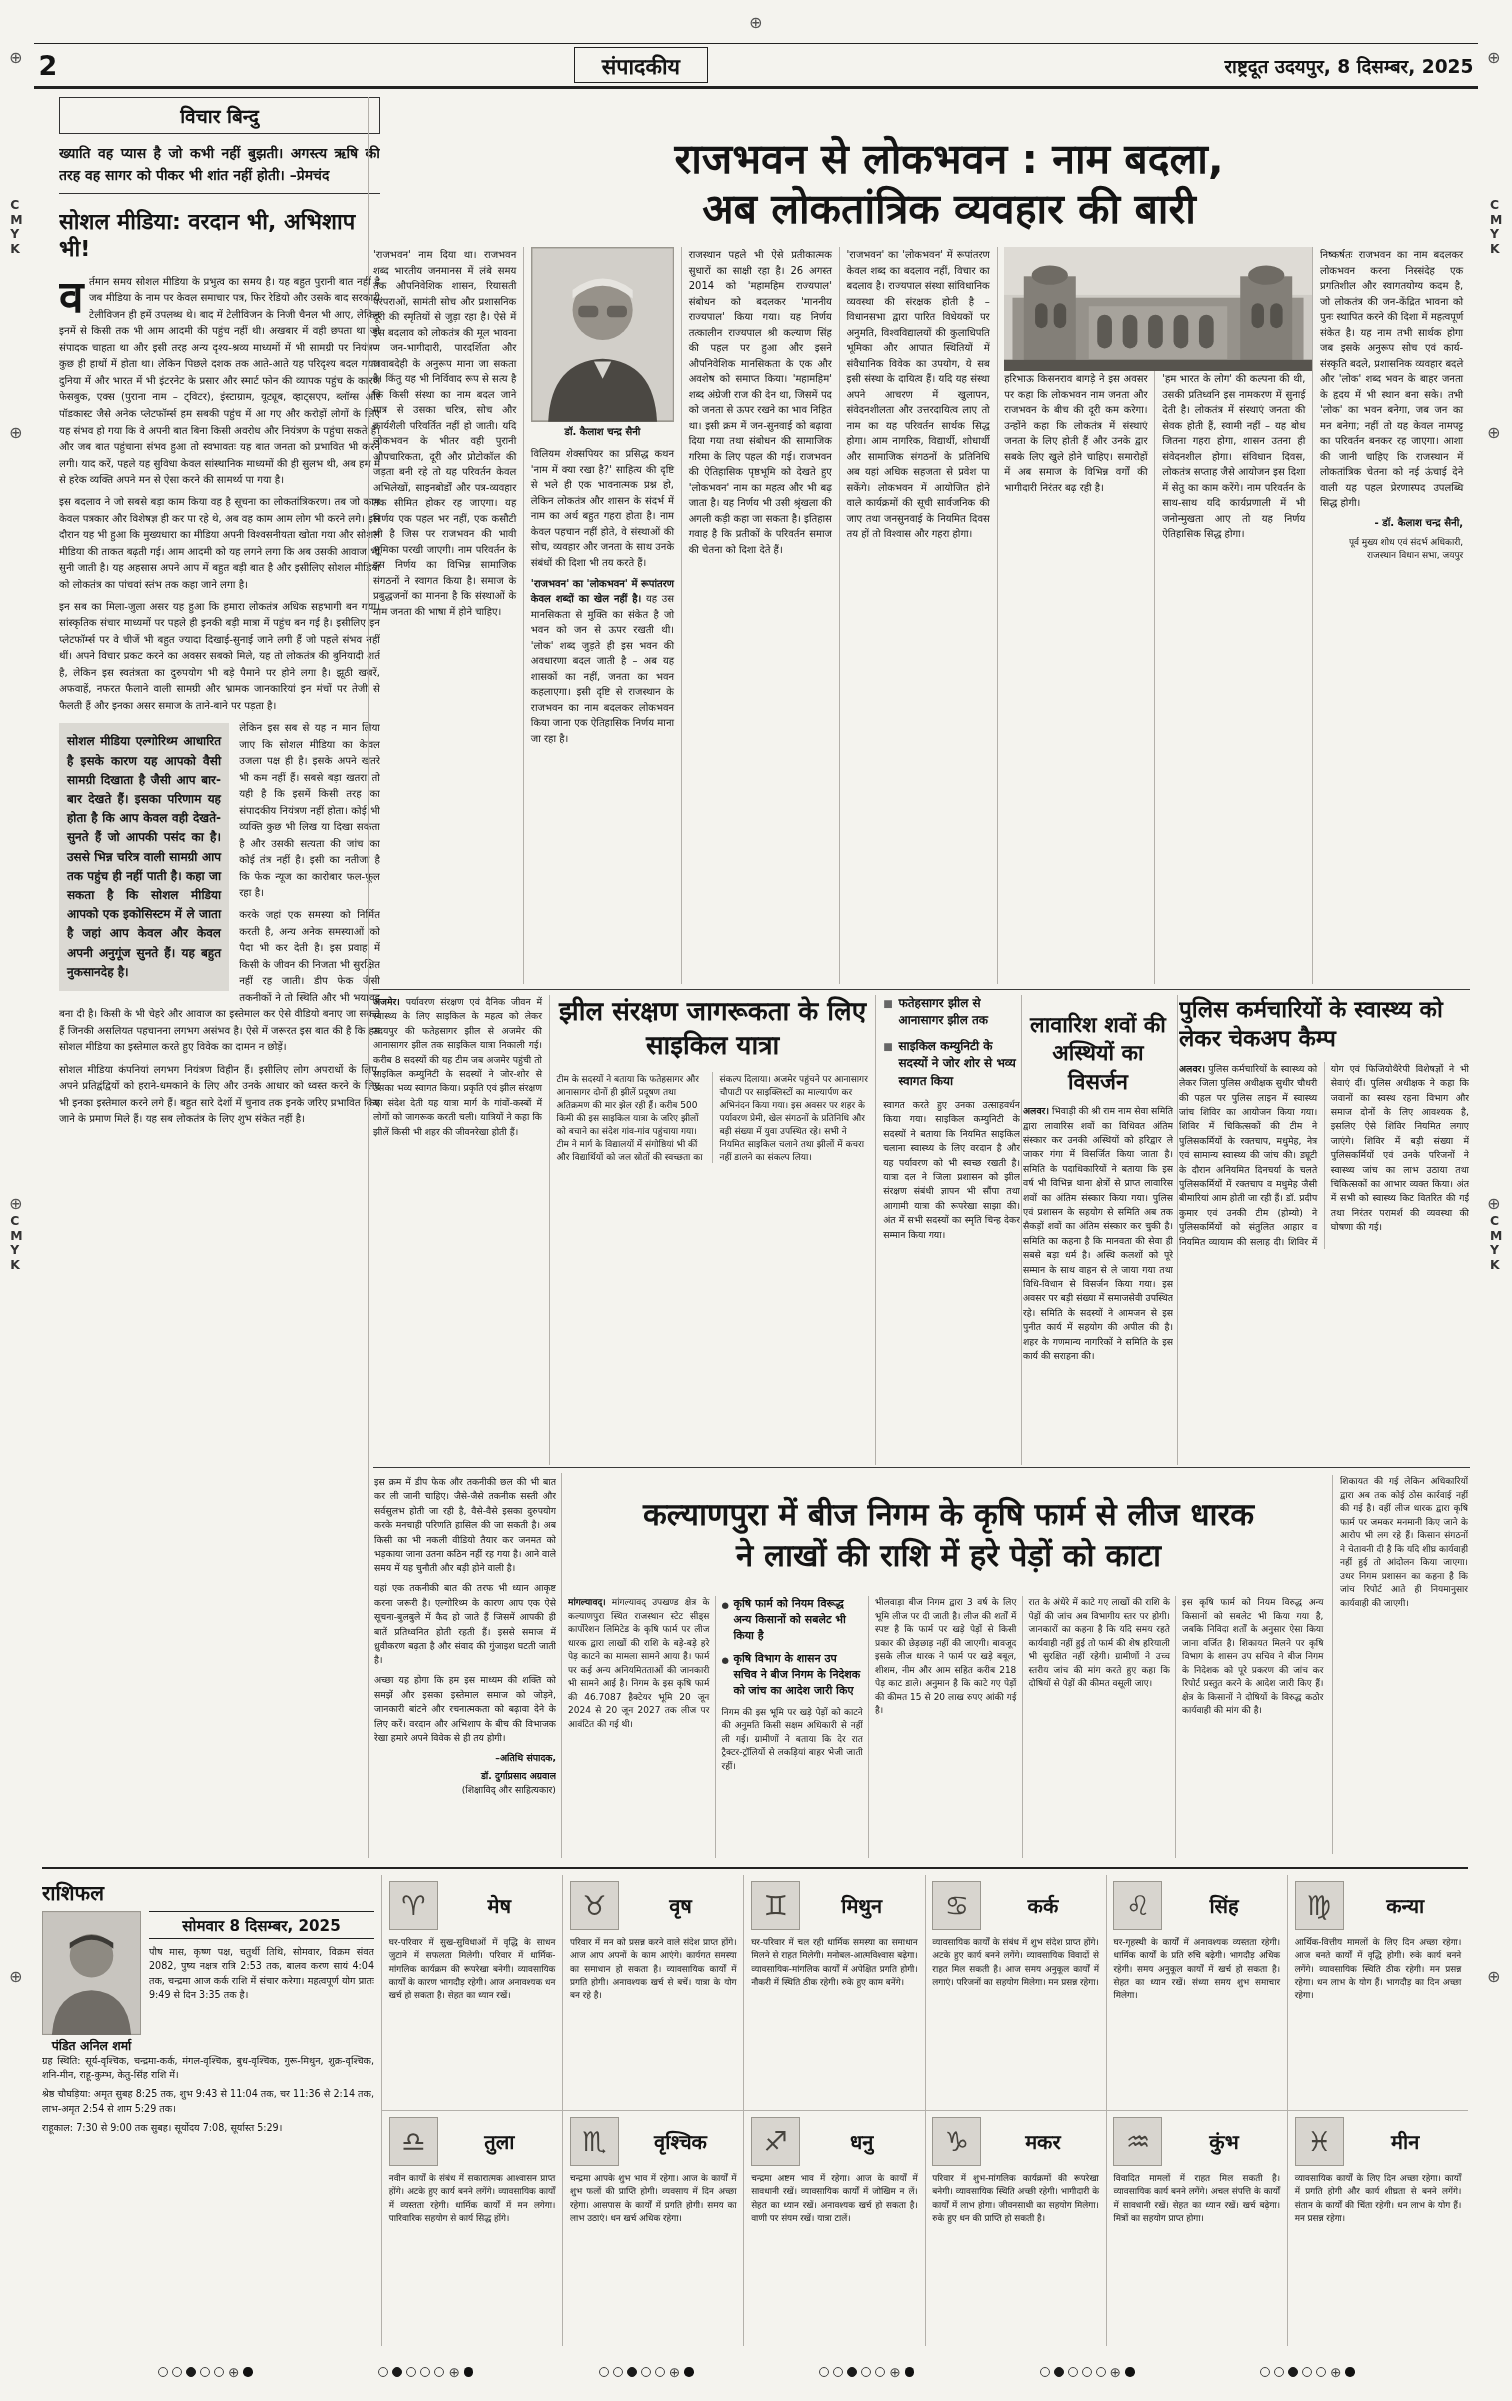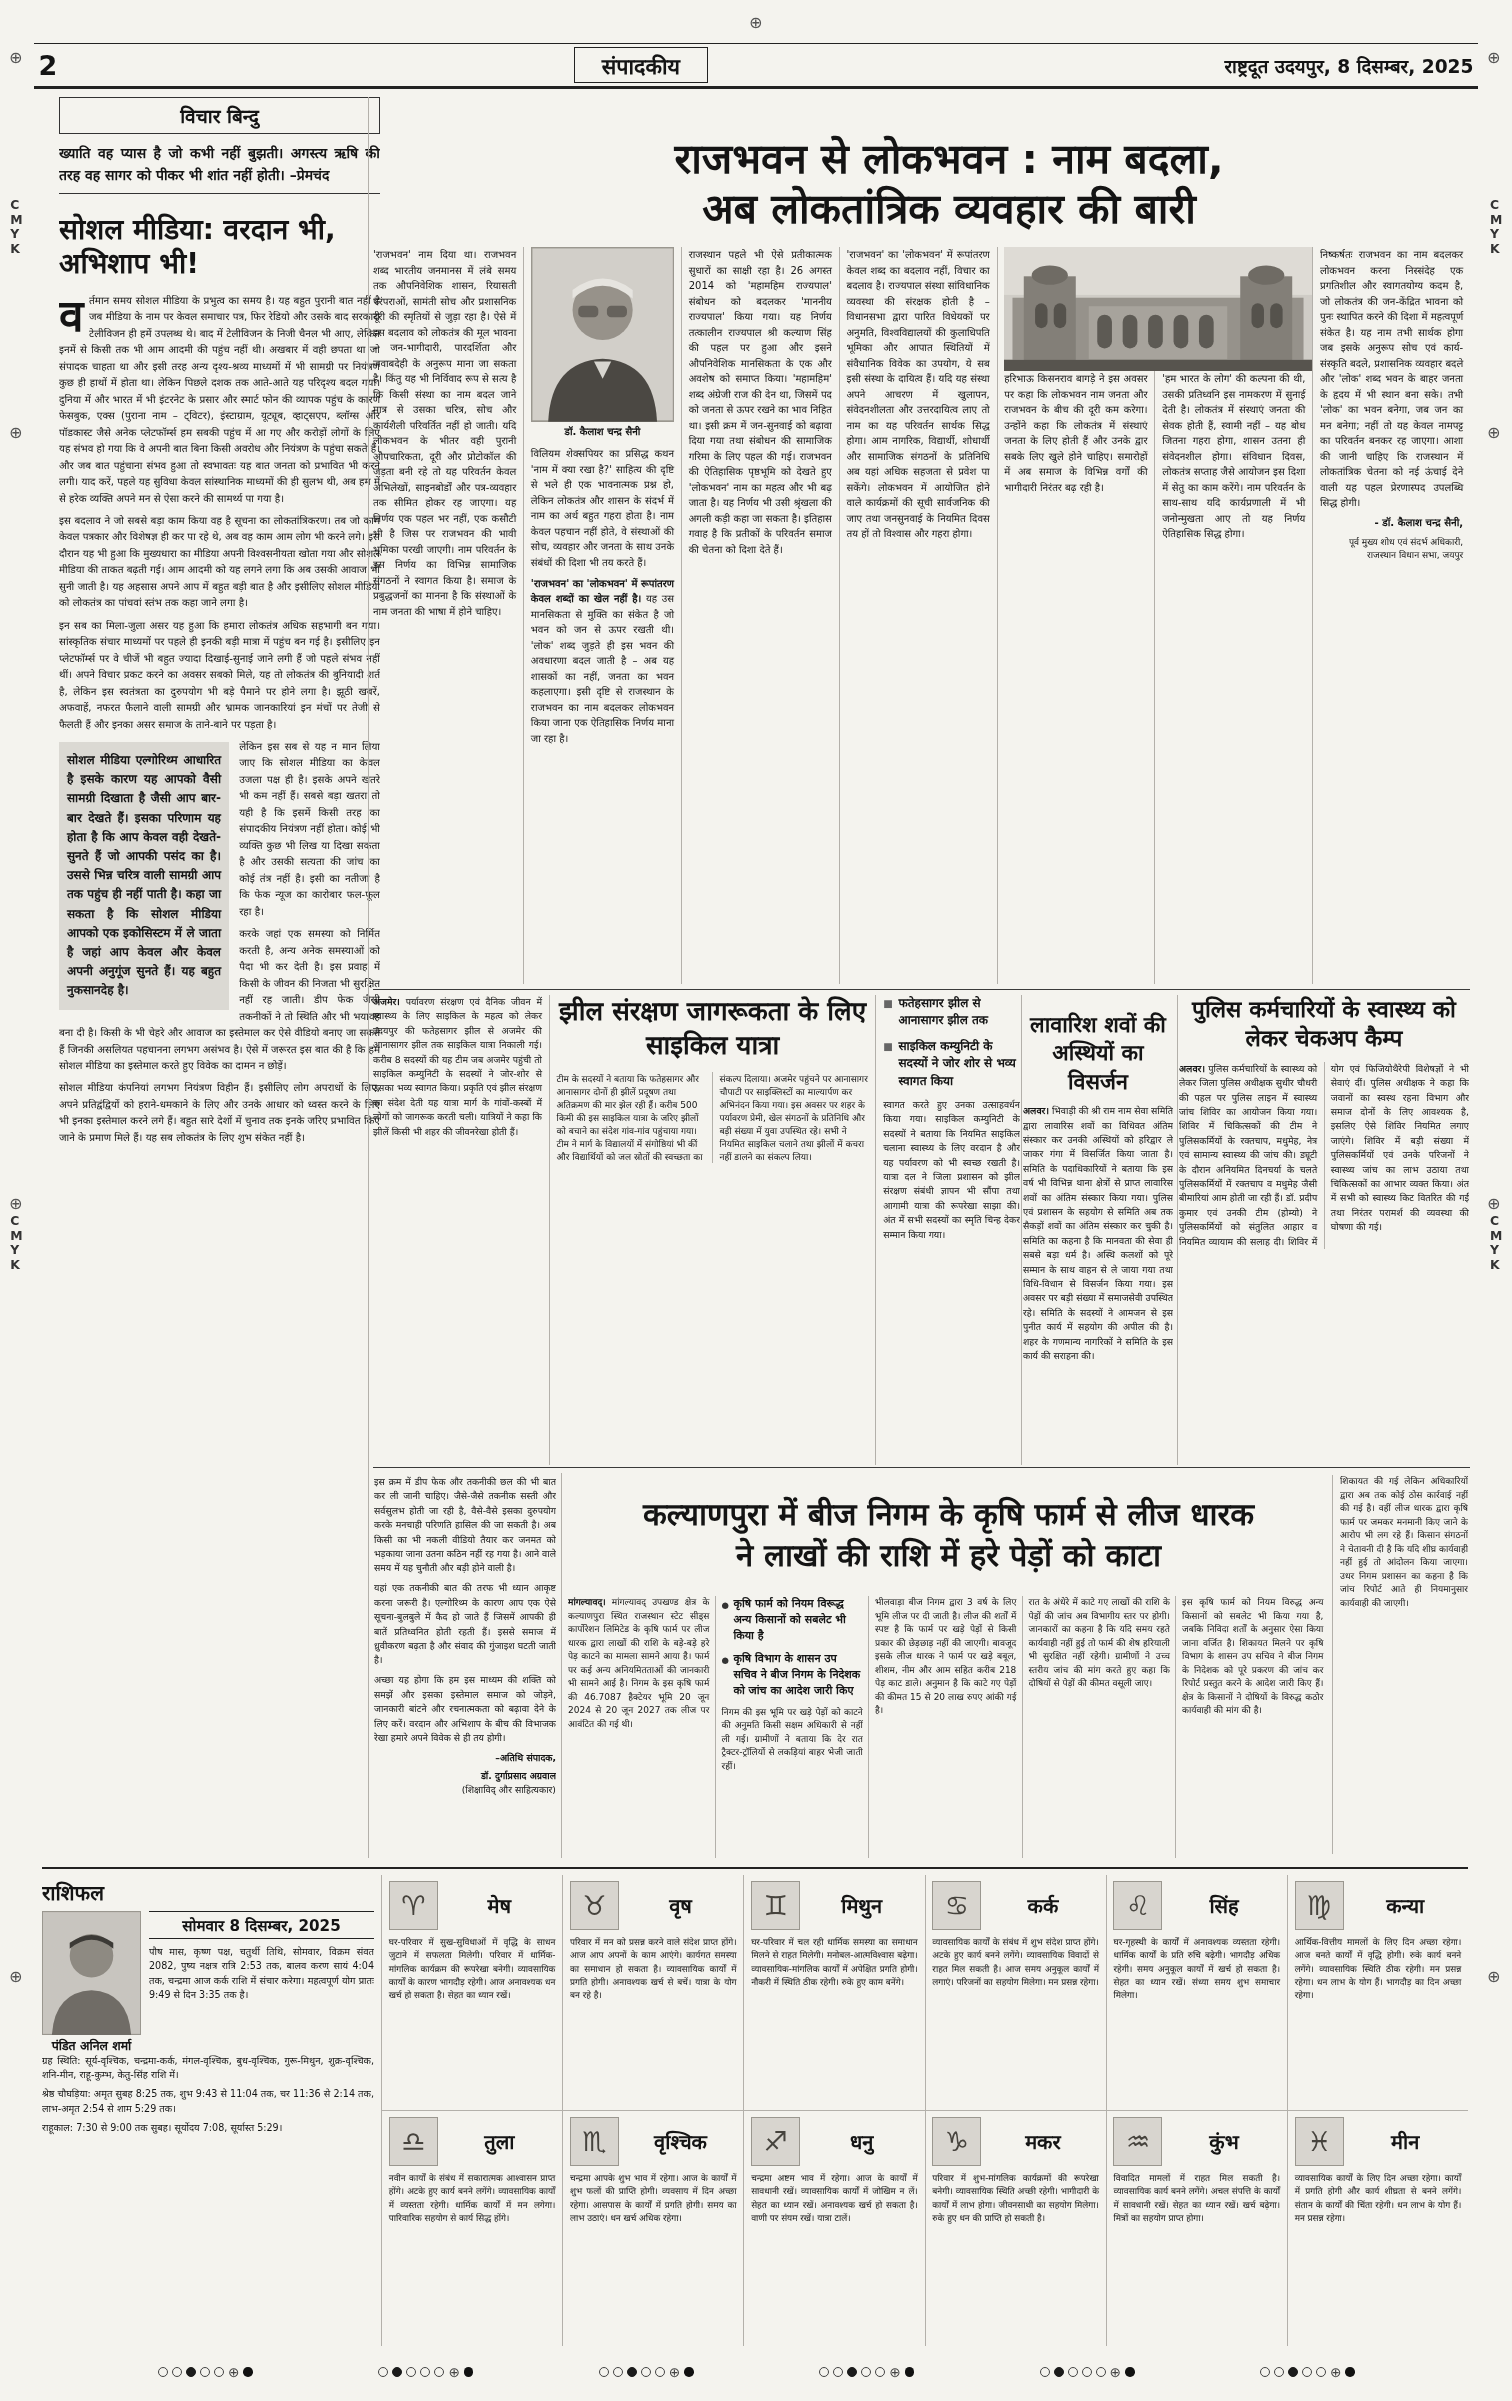--- a/index.html
+++ b/index.html
@@ -29,21 +29,21 @@
 
   
   .vrule{position:absolute;width:0.6px;background:#b3b0aa;}
   .hrule{position:absolute;height:1.1px;background:#3a3a3a;}
 
   
   .edcol{position:absolute;left:59px;top:97px;width:321px;height:1761px;overflow:hidden;}
   .vb-title{border:1.7px double #333;text-align:center;font-size:19px;font-weight:bold;padding:4.5px 2.3px;margin-bottom:9px;}
   .vb-quote{font-size:14px;font-weight:bold;line-height:1.55;margin-bottom:6.8px;}
   .vb-rule{border-bottom:1.1px solid #333;margin-bottom:11.3px;}
-  .ed-head{font-size:28px;font-weight:bold;line-height:1.22;margin-bottom:11.3px;}
+  .ed-head{font-size:22px;font-weight:bold;line-height:1.22;margin-bottom:11.3px;}
   .ed-body p{font-size:10.2px;line-height:1.62;}
   .dropcap{float:left;font-size:44px;line-height:.85;font-weight:bold;padding:4.5px 5.6px 0 0;}
   .hl-box{float:left;width:154px;background:#dbd9d3;padding:9px 8px;margin:3.4px 10.2px 6.8px 0;
           font-size:12px;font-weight:bold;line-height:1.6;text-align:justify;}
 
   .edcol2{position:absolute;left:374px;top:1475px;width:182px;height:382px;overflow:hidden;}
   .edcol2 p{font-size:9.3px;line-height:1.55;}
   .sig{text-align:right;font-weight:bold;font-size:10.2px;margin:3.4px 0 0 0;line-height:1.45;}
   .sig-sub{text-align:right;font-size:9px;line-height:1.4;margin:0;}
 
@@ -70,21 +70,21 @@
   .jh-head{font-size:26px;font-weight:bold;text-align:center;line-height:1.3;margin:0 0 9px 0;}
   .jh-midcols{columns:2;column-gap:13.6px;column-rule:0.6px solid #b3b0aa;}
   .jh-d{flex:1;padding-left:6.8px;}
   .bl{display:flex;gap:5.6px;font-size:12px;font-weight:bold;line-height:1.45;margin-bottom:8px;text-align:left;}
   .bl .bm{color:#666;font-size:10.2px;padding-top:2.3px;}
   .dl{font-weight:bold;}
 
   .lav{position:absolute;left:1023px;top:1011px;width:150px;height:470px;overflow:hidden;}
   .lv-head{font-size:21.5px;font-weight:bold;text-align:center;line-height:1.32;margin:0 0 8px 0;}
   .pol{position:absolute;left:1179px;top:995px;width:290px;height:470px;overflow:hidden;}
-  .pl-head{font-size:22.6px;font-weight:bold;text-align:center;line-height:1.3;margin:0 0 8px 0;}
+  .pl-head{font-size:22.6px;font-weight:bold;text-align:left;line-height:1.3;margin:0 0 8px 0;}
   .pl-cols{columns:2;column-gap:13.6px;column-rule:0.6px solid #b3b0aa;}
 
   
   .kal{position:absolute;left:568px;top:1473px;width:900px;height:385px;overflow:hidden;}
   .kal-head{width:761px;text-align:center;font-weight:bold;font-size:31px;line-height:1.32;}
   .kal-right{position:absolute;right:0;top:2.3px;width:128px;height:379px;border-left:0.6px solid #b3b0aa;padding-left:6.8px;overflow:hidden;}
   .kal-right p,.kal-col p{font-size:9px;line-height:1.5;}
   .kal-cols{display:flex;width:761px;margin-top:9px;height:282px;overflow:hidden;}
   .kal-col{flex:1;padding:0 5.6px;border-left:0.6px solid #b3b0aa;}
   .kal-col:first-child{border-left:none;padding-left:0;}

